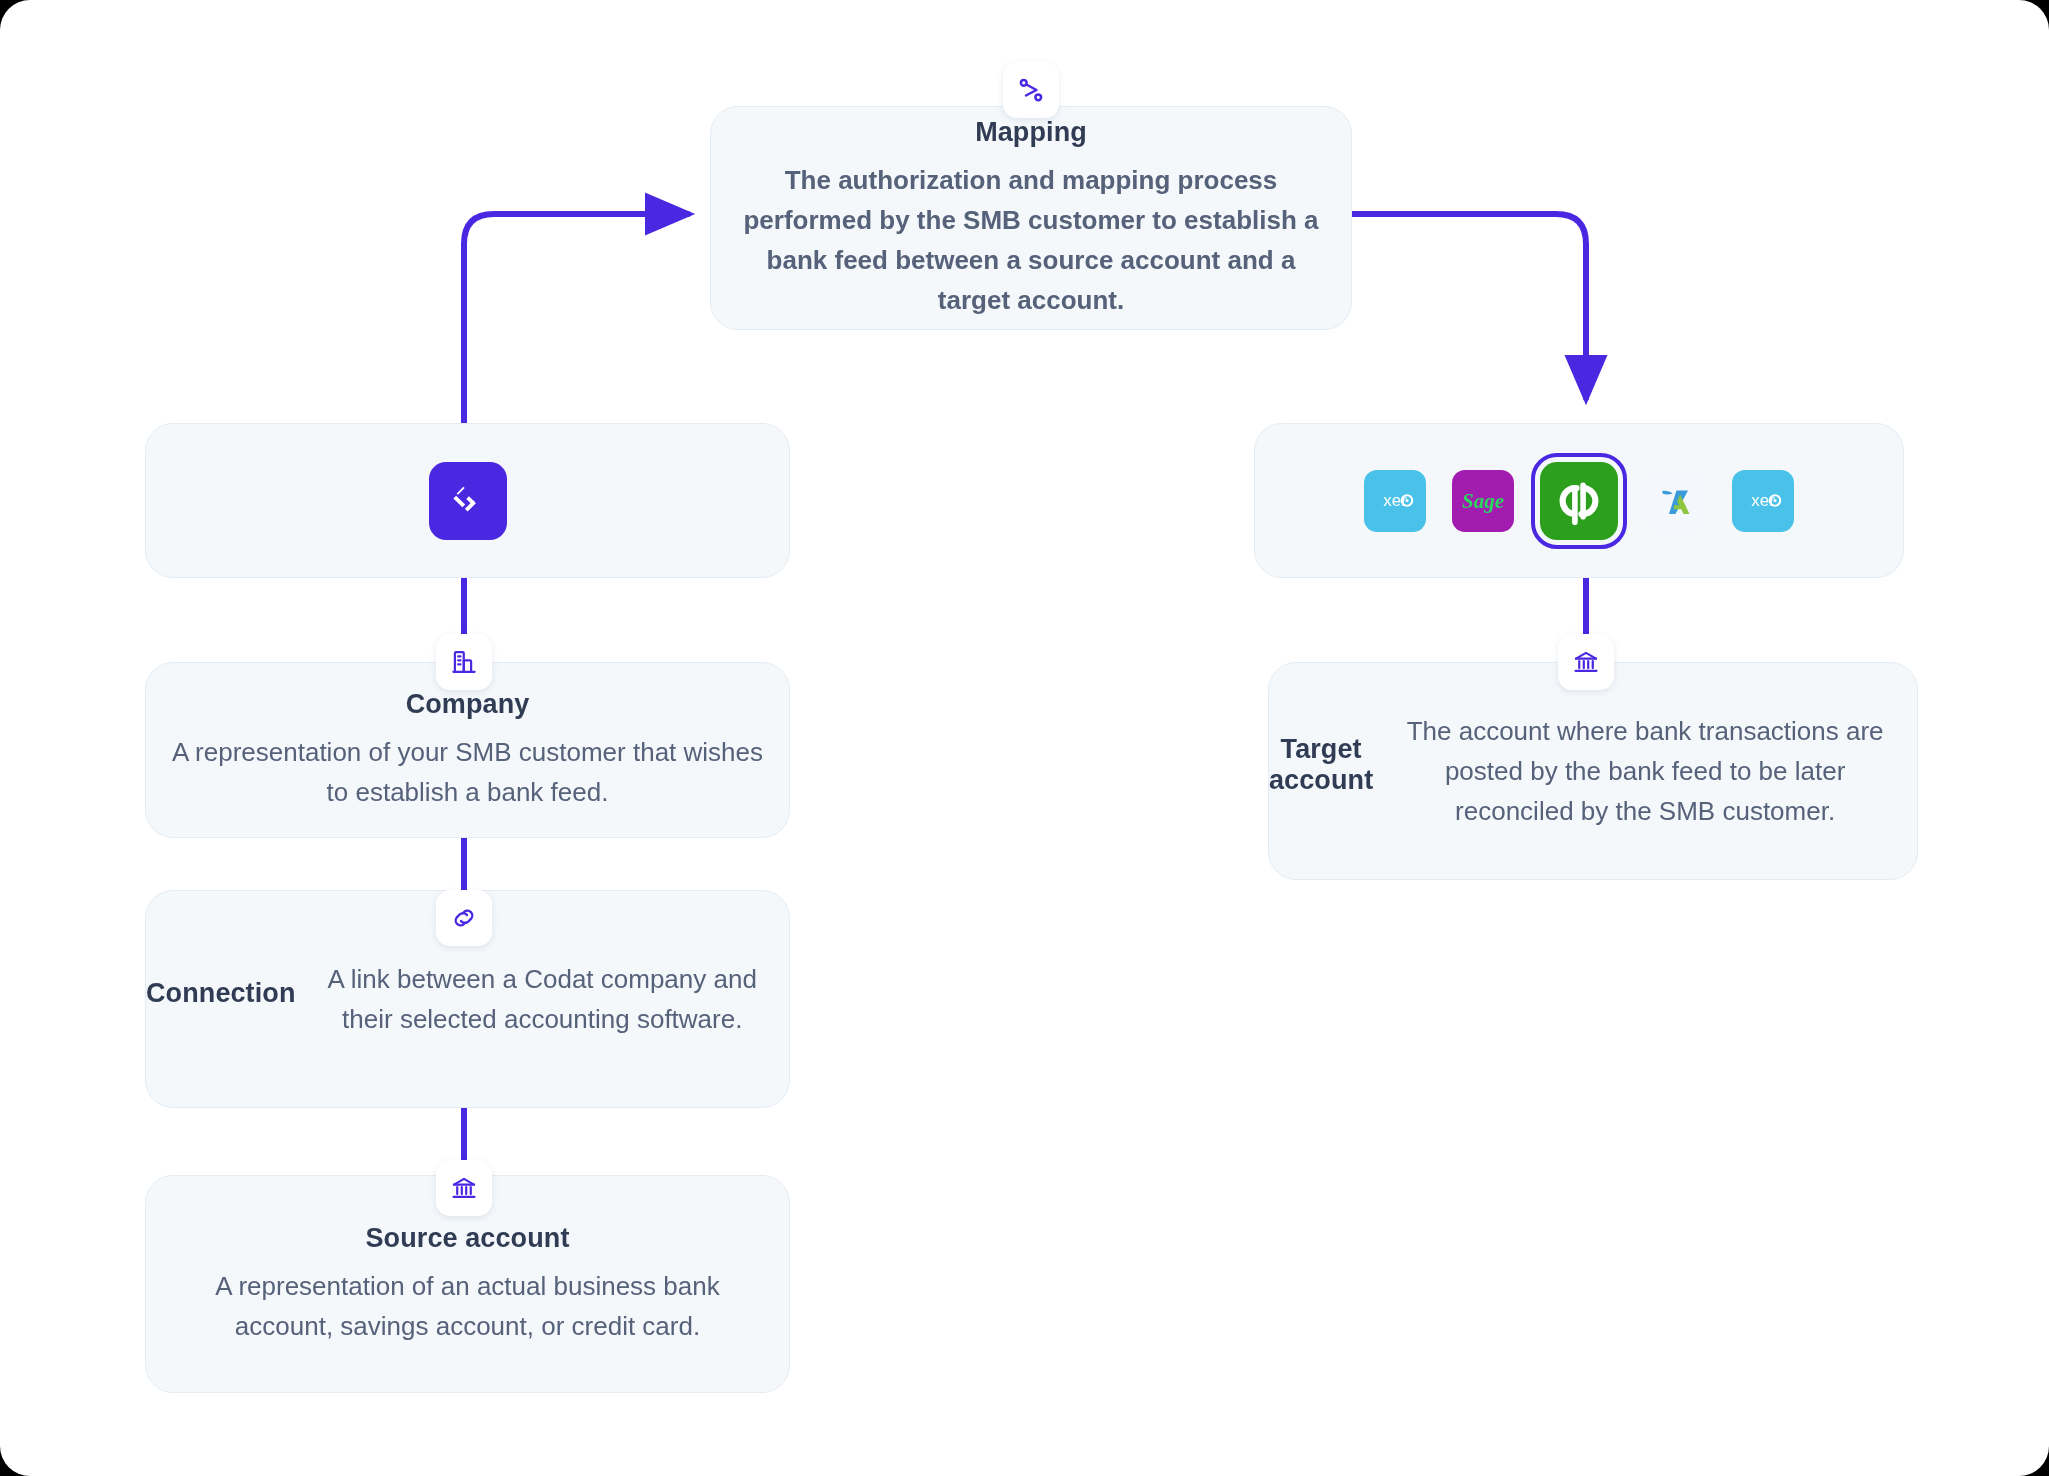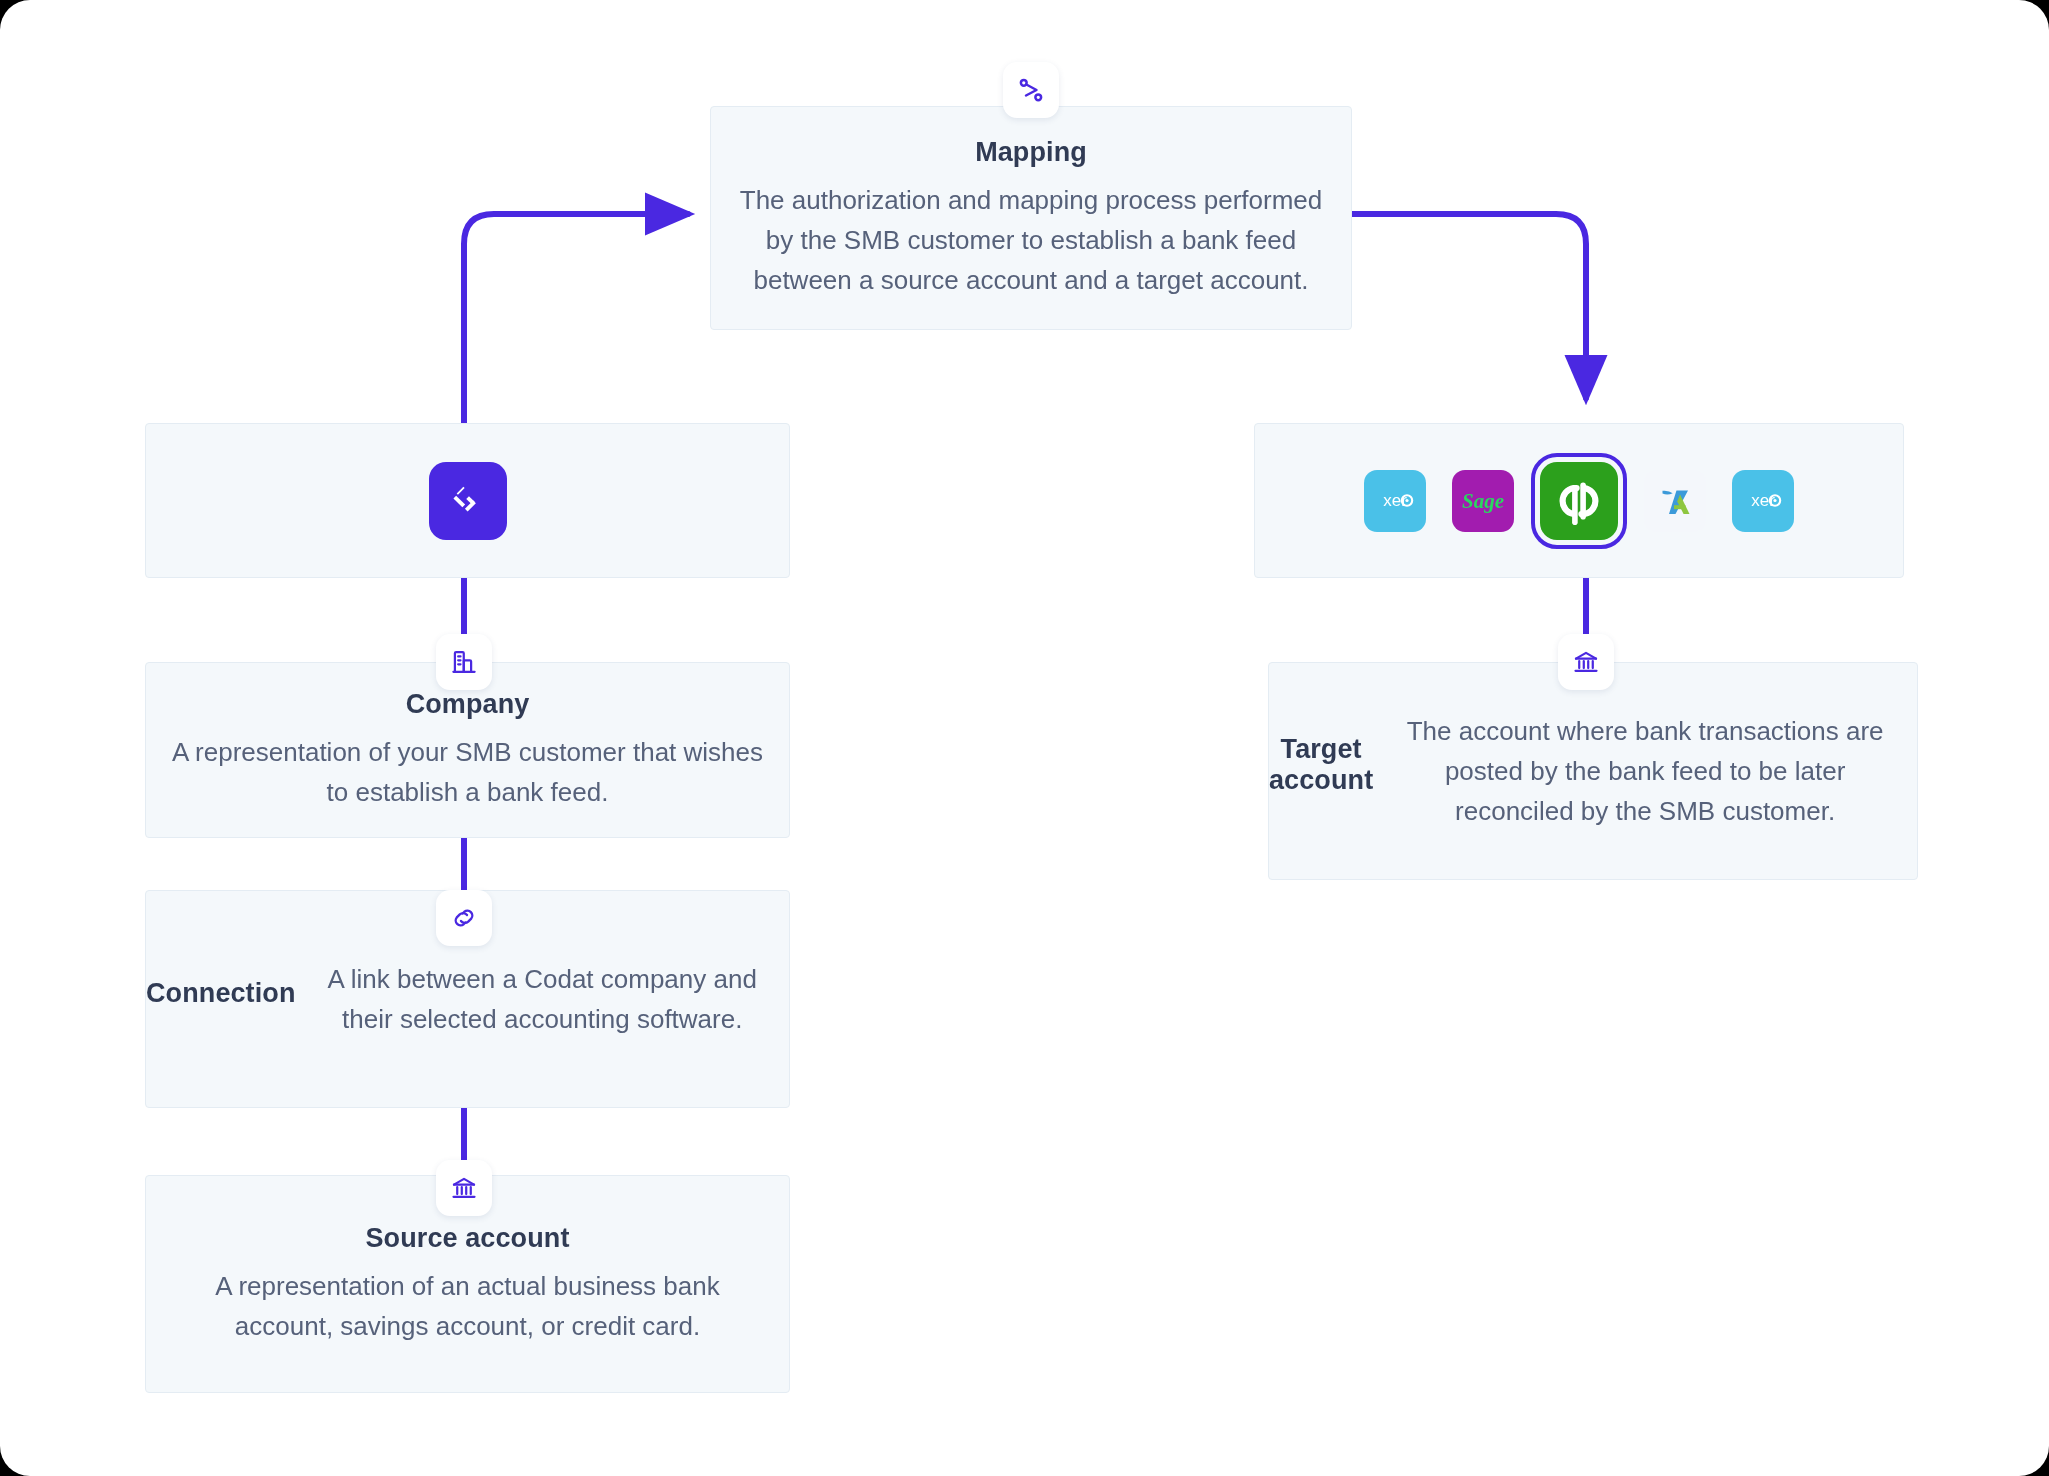--- a/index.html
+++ b/index.html
@@ -27,21 +27,21 @@
     width: 2049px;
     height: 1476px;
     pointer-events: none;
   }
   
   .card {
     position: absolute;
     box-sizing: border-box;
     background: #f4f8fb;
     border: 1px solid #e4ecf3;
-    border-radius: 4px;
+    border-radius: 28px;
     text-align: center;
   }
   .card-title {
     font-size: 27px;
     font-weight: bold;
     color: #303b54;
     letter-spacing: 0.1px;
     margin: 0;
   }
   .card-body {
@@ -125,21 +125,21 @@
       <path d="M 464 578 L 464 662" fill="none" stroke="#4a28e1" stroke-width="6" stroke-linecap="round"></path>
       <path d="M 464 838 L 464 890" fill="none" stroke="#4a28e1" stroke-width="6" stroke-linecap="round"></path>
       <path d="M 464 1108 L 464 1160" fill="none" stroke="#4a28e1" stroke-width="6" stroke-linecap="round"></path>
 
       <path d="M 1586 578 L 1586 662" fill="none" stroke="#4a28e1" stroke-width="6" stroke-linecap="round"></path>
     </svg>
 
     <div class="card" style="left:710px; top:106px; width:642px; height:224px;
                              display:flex; flex-direction:column; align-items:center; justify-content:center;">
       <h3 class="card-title" style="margin-bottom:12px;">Mapping</h3>
-      <p class="card-body" style="max-width:620px;">The authorization and mapping process performed by the SMB customer to establish a bank feed between a source account and a target account.</p>
+      <p class="card-body" style="max-width:620px;font-weight:bold;">The authorization and mapping process performed by the SMB customer to establish a bank feed between a source account and a target account.</p>
     </div>
     <div class="badge" style="left:1003px; top:62px;">
       <svg width="30" height="30" viewBox="0 0 24 24" fill="none" stroke="#4a28e1" stroke-width="2" stroke-linecap="round" stroke-linejoin="round">
         <circle cx="6.2" cy="6.2" r="2.3"></circle>
         <circle cx="17.8" cy="17.8" r="2.3"></circle>
         <path d="M8.3 7.6 L16.4 12 L8 16.4"></path>
       </svg>
     </div>
 
     <div class="card" style="left:145px; top:423px; width:645px; height:155px;

